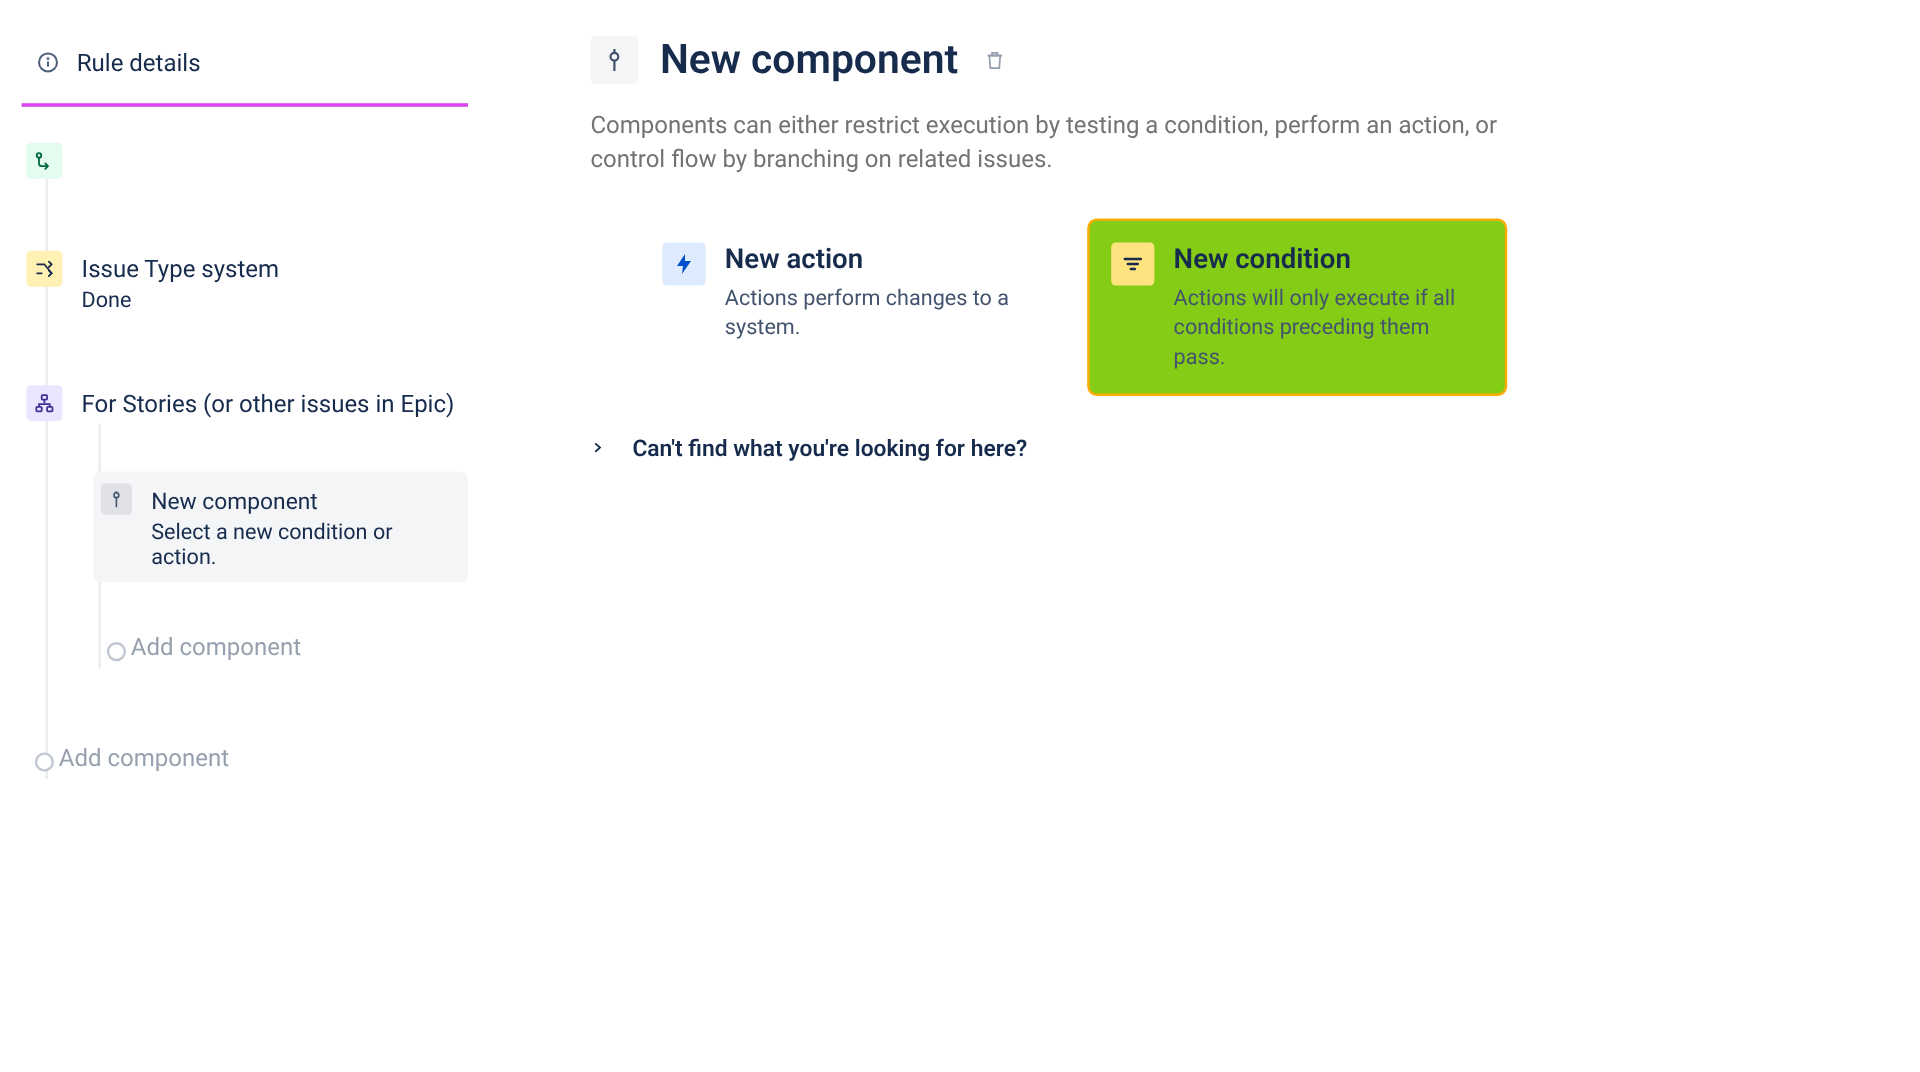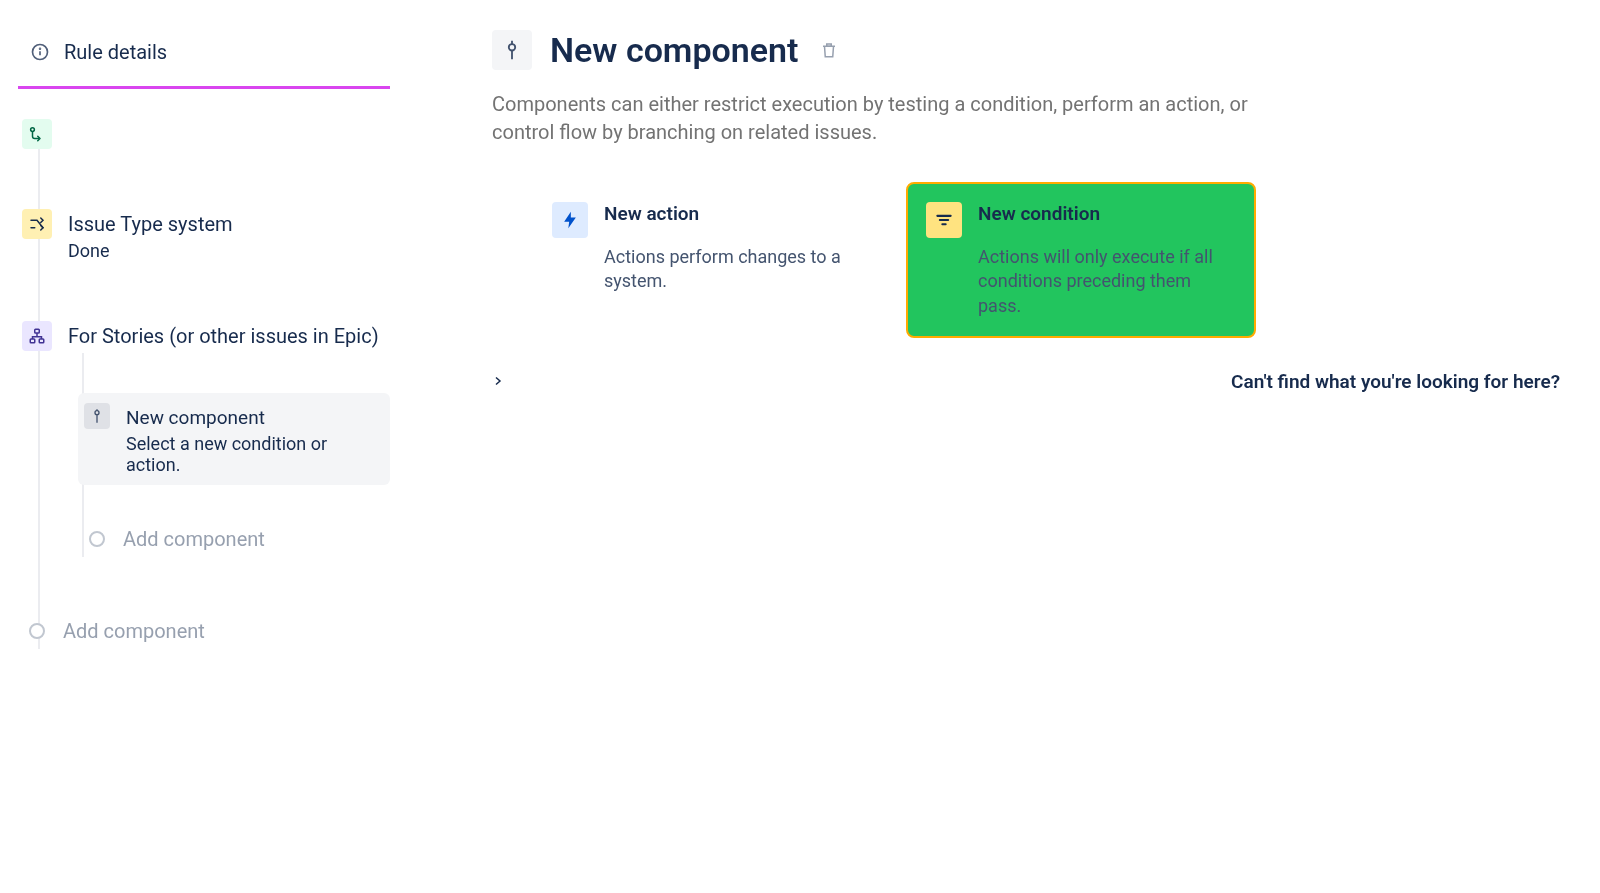--- a/index.html
+++ b/index.html
@@ -89,22 +89,22 @@
   .step.selected {
     background: #F4F5F7;
     border-radius: 6px;
     padding: 10px 12px 10px 0;
     margin-left: -4px;
   }
   .step.selected .badge { margin-left: 6px; }
 
   .add-row {
     display: flex;
-    align-items: center;
-    gap: 18px;
+    align-items: flex-end;
+    gap: 4px;
     padding: 6px 0;
     position: relative;
     margin-top: 10px;
   }
   .add-circle {
     width: 16px; height: 16px; border: 2px solid #C1C7D0; border-radius: 50%;
     background:#fff; position:relative; z-index:1; margin-left:7px;
   }
   .add-label { font-size: 20px; color: #97A0AF; }
 
@@ -126,35 +126,34 @@
   .card {
     flex: 1;
     max-width: 350px;
     display:flex;
     gap: 16px;
     padding: 18px 18px;
     border: 2px solid transparent;
     border-radius: 8px;
     align-items: flex-start;
   }
-  .card.highlight { background:#22c55e; border-color:#FFAB00; }
+  .card.highlight { background:#84cc16; border-color:#FFAB00; }
   .card-icon {
     width: 36px; height:36px; border-radius:4px; flex-shrink:0;
     display:flex; align-items:center; justify-content:center;
   }
   .card-icon.blue { background:#DEEBFF; color:#0052CC; }
   .card-icon.yellow { background:#FFE380; color:#172B4D;}
-  .card-title { font-size:19px; font-weight:600; color:#172B4D; margin-bottom:20px;}
+  .card-title { font-size:23px; font-weight:600; color:#172B4D; margin-bottom:8px;}
   .card-desc { font-size:18px; color:#44546F; line-height:1.35;}
 
   .expand-link {
-    display:flex; align-items:center; gap:8px;
+    display:flex; align-items:center; gap:23px;
     font-size:19px; font-weight:600; color:#172B4D;
     margin-top: 6px;
-    justify-content: space-between;
   }
   .chevron { display:inline-block; }
 
   svg { display:block; }
 </style>
 </head>
 <body>
 
 <div class="layout">
   <aside class="sidebar">

